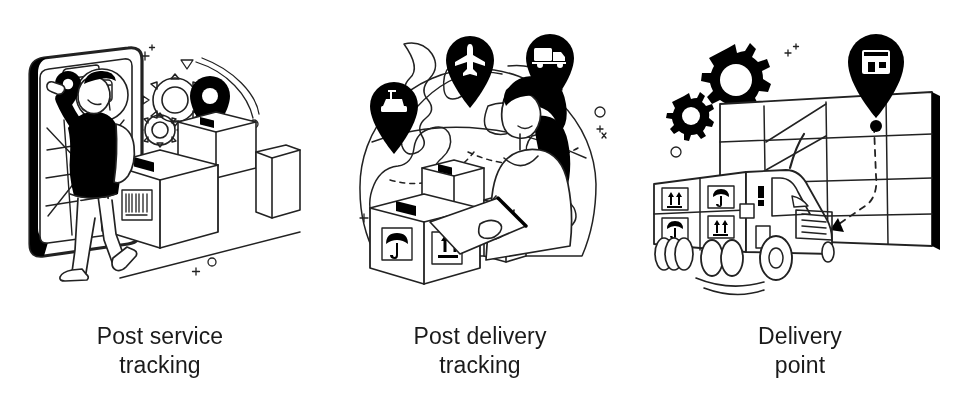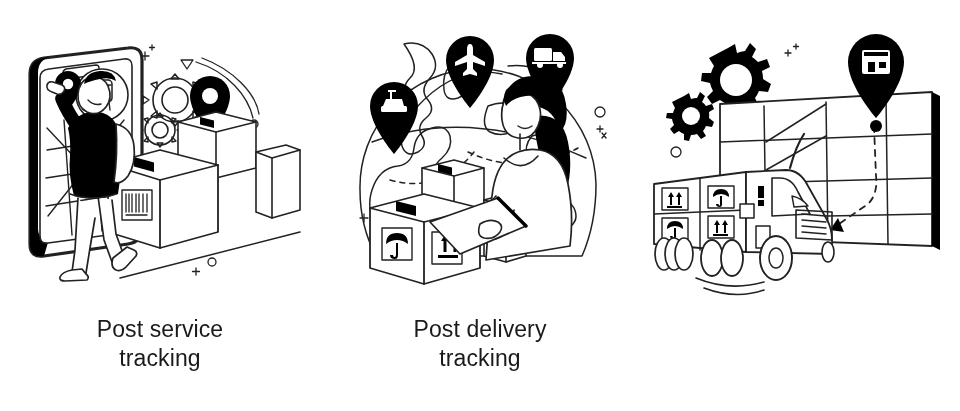--- a/index.html
+++ b/index.html
@@ -34,21 +34,21 @@
     width: 320px;
     height: 300px;
   }
   .art svg {
     display: block;
     width: 320px;
     height: 300px;
   }
   .caption {
     position: absolute;
-    top: 315px;
+    top: 322px;
     left: 0;
     width: 320px;
     text-align: center;
     font-family: "Liberation Sans", sans-serif;
     font-size: 23px;
     font-weight: 400;
     line-height: 29px;
     color: #1a1a1a;
     letter-spacing: 0.1px;
     white-space: pre-line;
@@ -470,15 +470,17 @@
 
             <g stroke-width="1.6">
               <path d="M56 278 q34 14 68 4"></path>
               <path d="M64 288 q32 12 60 2"></path>
             </g>
           </g>
 
         </g>
       </svg>
     </div>
+    <div class="caption">Delivery
+point</div>
   </div>
 
 </div>
 
 </body></html>

